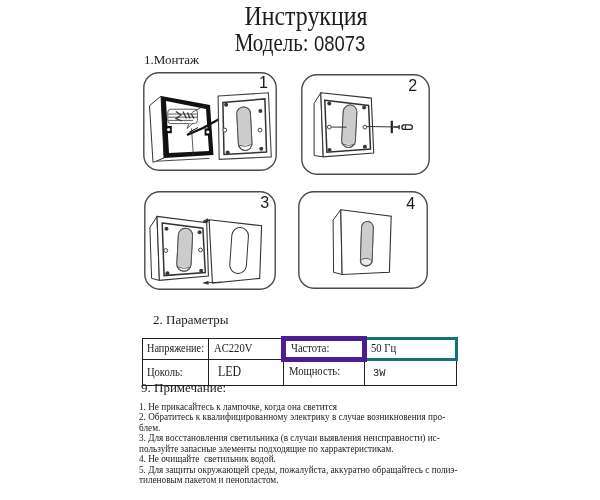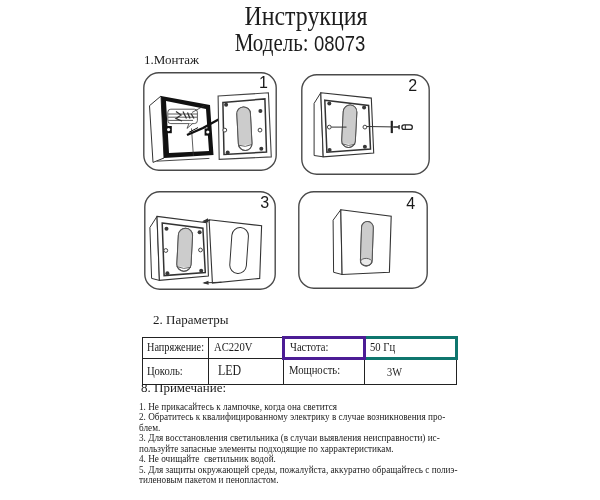--- a/index.html
+++ b/index.html
@@ -182,33 +182,33 @@
   <colgroup>
       <col style="width:66px">
       <col style="width:75px">
       <col style="width:81px">
       <col style="width:92px">
     </colgroup>
   <tbody>
       <tr style="height:20.5px;">
     <td style="border:1px solid #222;padding:0 0 0 4px;"><span style="display:inline-block;transform:scaleX(0.82);transform-origin:0 50%;">Напряжение:</span></td>
     <td style="border:1px solid #222;padding:0 15px 0 5px;"><span style="display:inline-block;transform:scaleX(0.85);transform-origin:0 50%;">AC220V</span></td>
-    <td style="border:3px solid #4c1d95;padding:0 0 0 5px;"><span style="display:inline-block;transform:scaleX(0.85);transform-origin:0 50%;">Частота:</span></td>
+    <td style="border:5px solid #4c1d95;padding:0 0 0 5px;"><span style="display:inline-block;transform:scaleX(0.85);transform-origin:0 50%;">Частота:</span></td>
     <td style="border:3px solid #0f766e;padding:0 0 0 4px;"><span style="display:inline-block;transform:scaleX(0.85);transform-origin:0 50%;">50 Гц</span></td>
   </tr>
   <tr style="height:26px;">
     <td style="border:1px solid #222;padding:0 0 0 4px;"><span style="display:inline-block;transform:scaleX(0.85);transform-origin:0 50%;">Цоколь:</span></td>
     <td style="border:1px solid #222;padding:0 0 0 9px;font-family:Liberation Serif, serif;font-size:14px;"><span style="display:inline-block;transform:scaleX(0.85);transform-origin:0 50%;">LED</span></td>
     <td style="border:1px solid #222;padding:0 0 3px 5px;"><span style="display:inline-block;transform:scaleX(0.85);transform-origin:0 50%;">Мощность:</span></td>
-    <td style="border:1px solid #222;padding:0 0 0 22px;font-family:Liberation Serif, serif;font-size:11.5px;margin-left:12px;"><span style="display:inline-block;transform:scaleX(0.9);transform-origin:0 50%;">3W</span></td>
+    <td style="border:1px solid #222;padding:0 0 0 8px;font-family:Liberation Mono, monospace;font-size:11.5px;margin-left:12px;"><span style="display:inline-block;transform:scaleX(0.9);transform-origin:0 50%;">3W</span></td>
   </tr>
 </tbody>
   </table>
 
-<div class="abs" style="left:141px;top:380px;font-size:13px;">8. Примечание:</div>
+<div class="abs" style="left:141px;top:380px;font-size:13px;">9. Примечание:</div>
 
 <div class="abs" style="left:139px;top:402px;width:400px;font-size:10px;line-height:10.45px;white-space:nowrap;transform:scaleX(0.92);transform-origin:0 0;">
 1. Не прикасайтесь к лампочке, когда она светится<br>
 2. Обратитесь к квалифицированному электрику в случае возникновения про-<br>
 блем.<br>
 3. Для восстановления светильника (в случаи выявления неисправности) ис-<br>
 пользуйте запасные элементы подходящие по харрактеристикам.<br>
 4. Не очищайте&nbsp; светильник водой.<br>
 5. Для защиты окружающей среды, пожалуйста, аккуратно обращайтесь с полиэ-<br>
 тиленовым пакетом и пенопластом.

